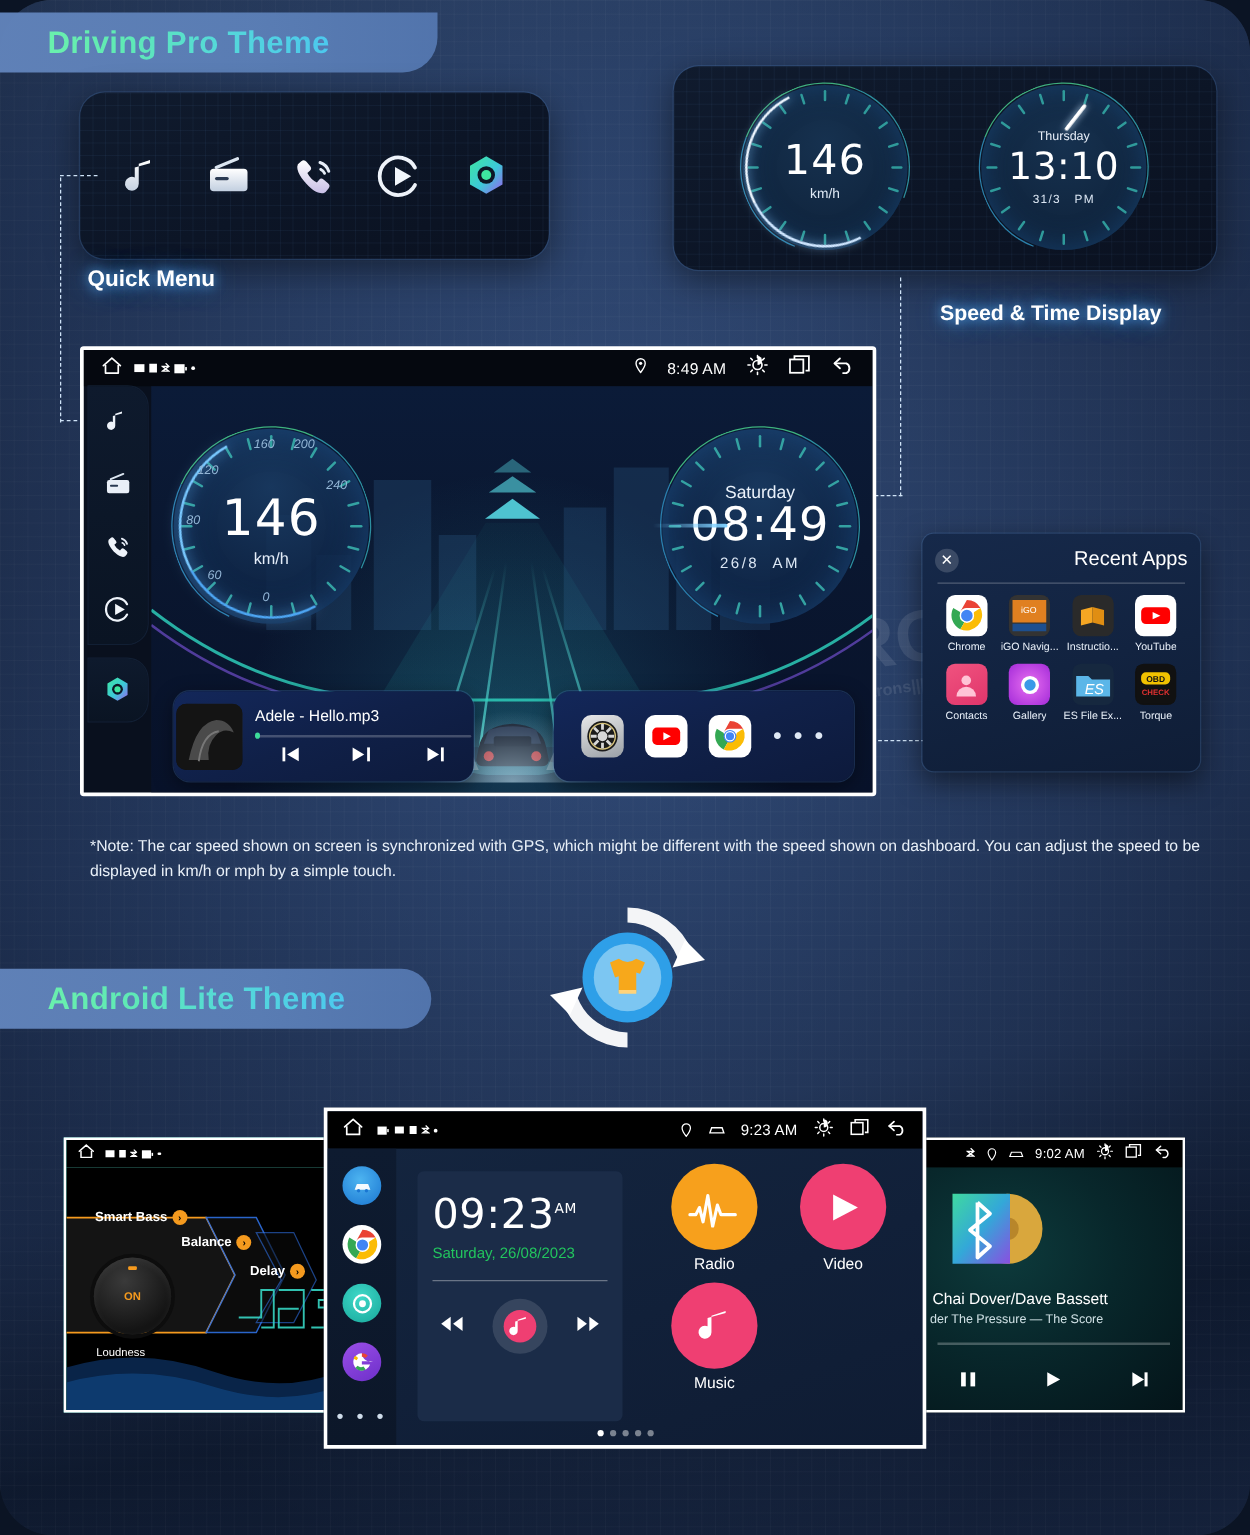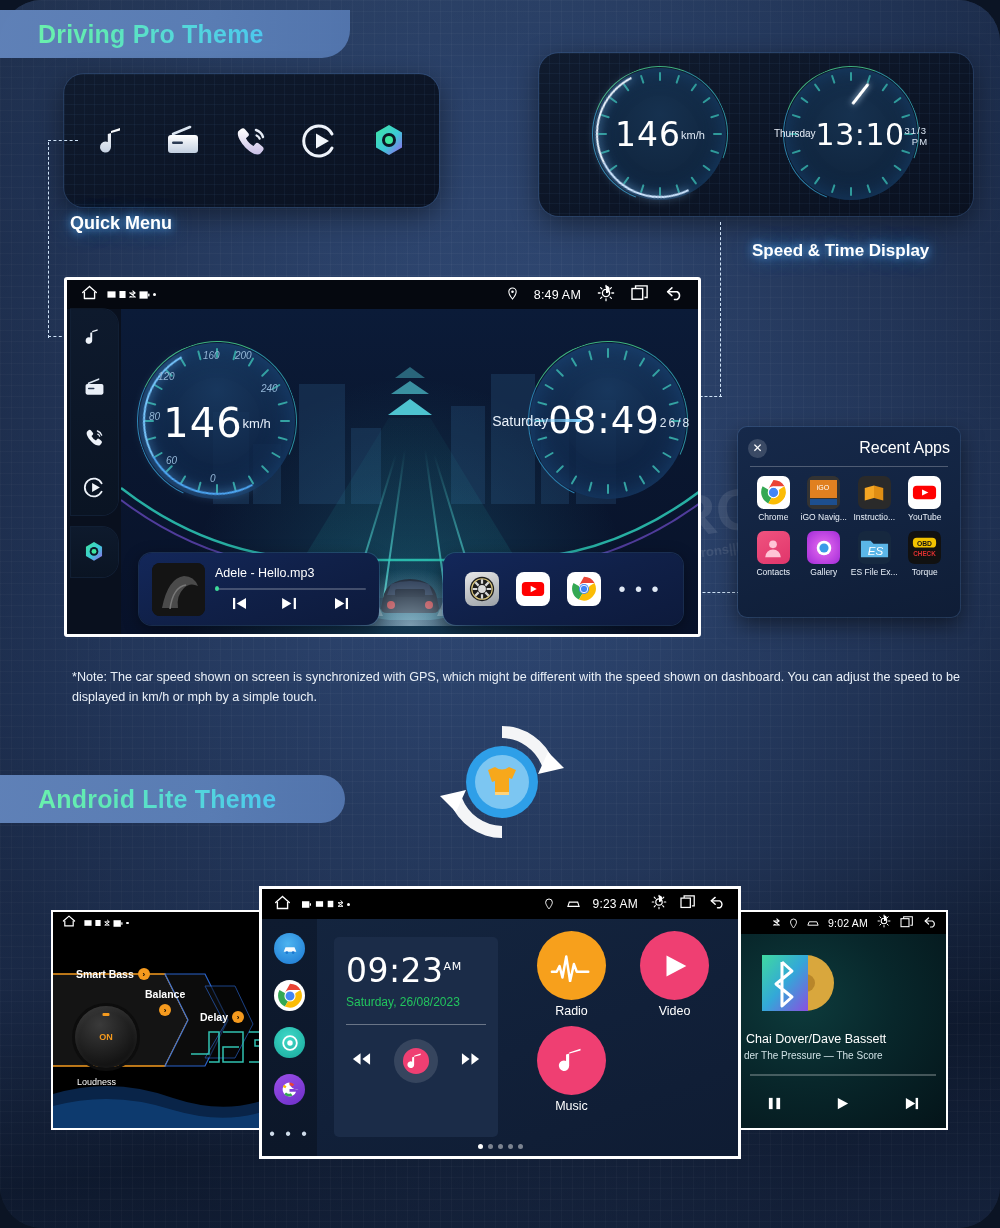--- a/index.html
+++ b/index.html
@@ -85,21 +85,21 @@
     background: radial-gradient(circle at 50% 35%, #16314f 0%, #112741 55%, #0d2038 100%);
     box-shadow: inset 0 0 22px rgba(30,90,150,.5);
   }
   .gauge .ring-g{
     position:absolute; inset:-2px; border-radius:50%;
     border:1.5px solid transparent;
     border-top-color:#3fae7d; border-right-color:#2d8f9e; border-left-color:#2b7fa8;
     transform: rotate(-24deg);
   }
   .tick{ position:absolute; left:50%; top:4px; width:2px; height:9px; background:#2f9a9a; transform-origin: 50% 62px; border-radius:1px;}
-  .gauge-center{ position:absolute; inset:0; display:flex; flex-direction:row; align-items:center; justify-content:center; }
+  .gauge-center{ position:absolute; inset:0; display:flex; flex-direction:column; align-items:center; justify-content:center; }
   .sp-val{ color:#fff; font-size:33px; letter-spacing:1px; font-family:"DejaVu Sans", sans-serif; }
   .sp-unit{ color:#dfe9f5; font-size:11px; margin-top:2px; }
   .arc-white{
     position:absolute; inset:2px; border-radius:50%;
     border:2px solid transparent; border-left-color:#eef6ff; border-bottom-color:#cfe6ff;
     transform: rotate(18deg); filter: drop-shadow(0 0 4px rgba(150,210,255,.8));
   }
   .cl-day{ color:#e7eef8; font-size:10px; margin-bottom:1px;}
   .cl-time{ color:#fff; font-size:30px; font-family:"DejaVu Sans", sans-serif; letter-spacing:.5px;}
   .cl-sub{ color:#dbe6f3; font-size:9.5px; margin-top:3px; letter-spacing:1px;}
@@ -170,21 +170,21 @@
     border:2.5px solid transparent; border-left-color:#79c8ff; border-bottom-color:#4ea7f5;
     transform:rotate(16deg); filter: drop-shadow(0 0 5px rgba(110,190,255,.85));
   }
 
   
   .mcard{
     position:absolute; bottom:9px; border-radius:13px;
     background: linear-gradient(160deg,#13275a 0%, #102048 50%, #0d1a3c 100%);
     box-shadow: 0 0 0 1px rgba(90,150,230,.22), 0 4px 16px rgba(0,0,0,.4);
   }
-  #media-card{ left:18px; width:240px; height:72px; display:flex; align-items:center; padding:8px 13px; gap:10px;}
+  #media-card{ left:18px; width:240px; height:72px; display:flex; align-items:center; padding:8px 2px; gap:10px;}
   .albumart{ width:53px; height:53px; border-radius:8px; background:
       radial-gradient(circle at 60% 40%, #3a3a3a, #111 70%); flex:none; overflow:hidden; position:relative;}
   .mtitle{ color:#fff; font-size:12.5px; }
   .mprog{ height:2px; background:rgba(255,255,255,.22); border-radius:2px; margin:8px 0 7px; position:relative;}
   .mprog i{ position:absolute; left:0; top:-1.5px; width:4px;height:5px;border-radius:50%; background:#3ddc9a;}
   .mctrls{ display:flex; justify-content:space-around; color:#fff; font-size:13px;}
   #app-card{ right:15px; width:240px; height:72px; display:flex; align-items:center; justify-content:center; gap:17px;}
   .appico{ width:34px;height:34px;border-radius:8px; display:flex;align-items:center;justify-content:center; }
   .dots3{ color:#dfe8f4; font-size:20px; letter-spacing:2px; line-height:0;}
 
@@ -888,21 +888,21 @@
         <g stroke="#37d6c4" stroke-width="1.5" fill="none" opacity=".9">
           <path d="M138 120 h18 v-22 h10 v30 h-10"></path>
             <path d="M170 98 h20 v30 h-20 v-15 h16"></path>
             <path d="M196 98 h22 v8 h-16 v6 h16 v16 h-22"></path>
         </g>
       </svg>
       <div class="eq-lbl" style="left:23px;top:34px;">
         <span>Smart Bass</span>
         <span class="eq-arrow">›</span>
       </div>
-      <div class="eq-lbl" style="left:92px;top:54px;flex-direction:column;">
+      <div class="eq-lbl" style="left:92px;top:54px;">
         <span>Balance</span>
         <span class="eq-arrow">›</span>
       </div>
       <div class="eq-lbl" style="left:147px;top:77px;">
         <span>Delay</span>
         <span class="eq-arrow">›</span>
       </div>
       <div class="knob">
         <div class="knob-mark"></div>
         <div class="knob-on">ON</div>

